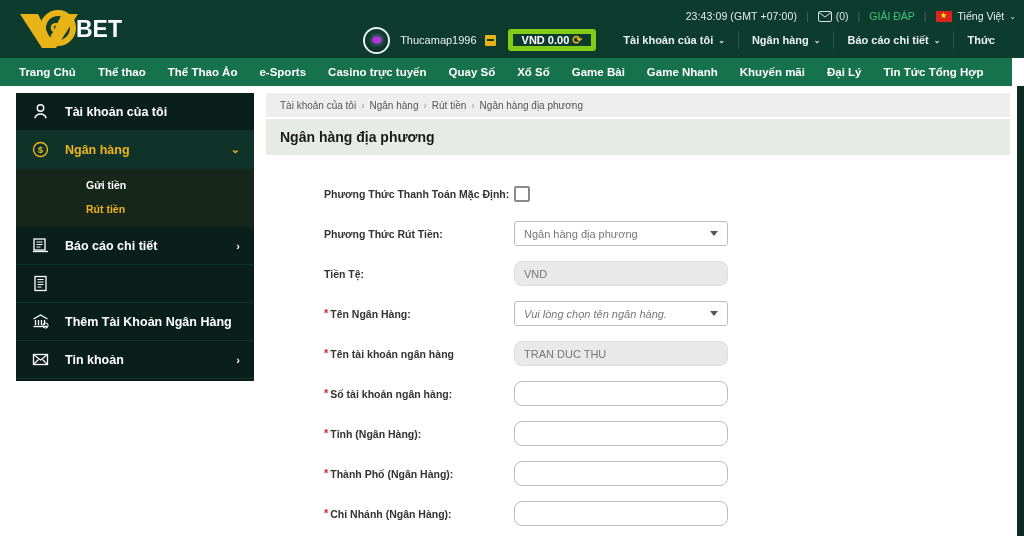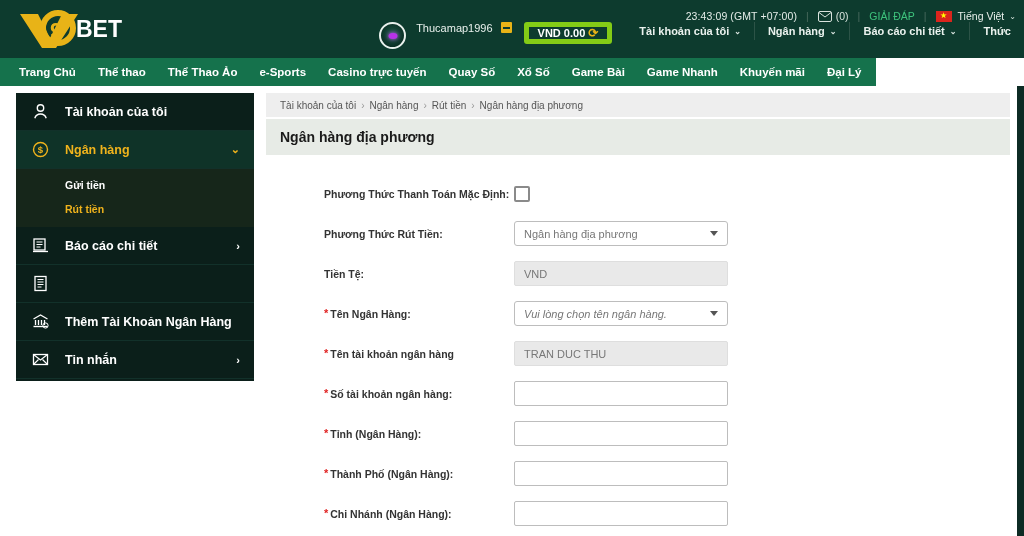--- a/index.html
+++ b/index.html
@@ -34,22 +34,22 @@
     position: relative; vertical-align: middle; margin-right: 6px;
   }
   .flag::after {
     content: "★"; position: absolute; left: 50%; top: 50%;
     transform: translate(-50%,-50%); color: #ffff00; font-size: 8px; line-height: 1;
   }
   .lang { display: inline-flex; align-items: center; color: #e8efeb; }
   .caret { margin-left: 5px; font-size: 8px; color: #cfe0d8; }
 
   .userrow {
-    position: absolute; right: 0; top: 22px; height: 36px;
-    display: flex; align-items: flex-start; font-size: 11px; color: #e9f1ed;
+    position: absolute; right: 16px; top: 22px; height: 36px;
+    display: flex; align-items: center; font-size: 11px; color: #e9f1ed;
   }
   .avatar {
     width: 27px; height: 27px; border-radius: 50%;
     background: radial-gradient(circle at 50% 45%, #1d5c48 0%, #0b2f25 70%);
     border: 2px solid #e9f1ed; position: relative; margin-right: 10px;
   }
   .avatar::after {
     content: ""; position: absolute; left: 50%; top: 50%;
     transform: translate(-50%,-50%);
     width: 9px; height: 6px; border-radius: 50%; background: #b832e8;
@@ -73,21 +73,21 @@
   .hmenu { display: flex; align-items: center; }
   .hmenu .hitem {
     font-size: 11px; color: #eaf2ee; font-weight: bold; padding: 0 13px;
     display: flex; align-items: center; white-space: nowrap;
   }
   .hmenu .hitem .caret { color: #dfeae5; }
   .vline { width: 1px; height: 18px; background: #2c5347; }
 
   
   .nav {
-    position: absolute; top: 58px; left: 0; width: 876px; height: 28px;
+    position: absolute; top: 58px; left: 0; width: 1012px; height: 28px;
     background: #15724c; display: flex; align-items: center;
     padding-left: 8px;
   }
   .nav a {
     color: #ffffff; font-size: 11.5px; font-weight: bold; text-decoration: none;
     padding: 0 11px; white-space: nowrap; line-height: 28px;
   }
 
   
   .sidebar {
@@ -104,21 +104,21 @@
   .sitem .sico {
     width: 26px; display: flex; align-items: center; justify-content: flex-start;
     flex: 0 0 26px;
   }
   .sitem .sico svg { display: block; }
   .sitem .slabel { flex: 1; padding-left: 7px; }
   .sitem .schev { font-size: 11px; font-weight: bold; color: #ffffff; }
   .sitem.active .schev { color: #f0b31c; }
   .submenu { background: #16261a; padding: 4px 0 6px 0; }
   .subitem {
-    height: 24px; display: flex; align-items: center; padding-left: 49px;
+    height: 24px; display: flex; align-items: center; padding-left: 70px;
     font-size: 10.5px; color: #ffffff; font-weight: bold;
   }
   .subitem.active { color: #f0b31c; }
 
   
   .content { position: absolute; left: 266px; top: 93px; width: 744px; }
   .breadcrumb {
     height: 24px; background: #eeeeee; display: flex; align-items: center;
     padding-left: 14px; font-size: 10px; color: #555555;
   }
@@ -132,21 +132,21 @@
   .form { margin-top: 24px; padding-left: 58px; }
   .frow { display: flex; align-items: center; height: 29px; margin-bottom: 0; }
   .frow.gap1 { margin-bottom: 11px; }
   .flabel {
     width: 190px; font-size: 10.5px; color: #333333; font-weight: bold;
     display: flex; align-items: flex-start;
   }
   .req { color: #e02020; margin-right: 2px; font-size: 11px; line-height: 1; }
   .fctl { width: 214px; }
   .inp {
-    width: 214px; height: 25px; border: 1px solid #bdbdbd; border-radius: 2px;
+    width: 214px; height: 25px; border: 1px solid #bdbdbd; border-radius: 8px;
     background: #ffffff; font-size: 11px; color: #666666;
     padding: 0 9px; font-family: "Liberation Sans", sans-serif;
     display: flex; align-items: center;
   }
   .inp.disabled { background: #e9e9e9; border-color: #dedede; color: #777777; }
   .sel {
     width: 214px; height: 25px; border: 1px solid #bdbdbd; border-radius: 3px;
     background: #ffffff; font-size: 11px; color: #777777;
     padding: 0 9px; display: flex; align-items: center; justify-content: space-between;
   }
@@ -306,21 +306,21 @@
         <span class="slabel">Thêm Tài Khoản Ngân Hàng</span>
       </div>
       <div class="sitem">
         <span class="sico">
           <svg width="17" height="17" viewBox="0 0 17 17">
             <rect x="1.5" y="3.5" width="14" height="10" fill="none" stroke="#ffffff" stroke-width="1.3"></rect>
             <path d="M1.5 3.5 L8.5 9 L15.5 3.5" fill="none" stroke="#ffffff" stroke-width="1.2"></path>
             <path d="M1.5 13.5 L6.5 8.5 M15.5 13.5 L10.5 8.5" stroke="#ffffff" stroke-width="1.2"></path>
           </svg>
         </span>
-        <span class="slabel">Tin nhắn</span>
+        <span class="slabel">Tin khoản</span>
         <span class="schev">›</span>
       </div>
     </div>
 
   <div class="content">
 
     <div class="breadcrumb" id="breadcrumb">
         <span>Tài khoản của tôi</span>
         <span class="bsep">›</span>
         <span>Ngân hàng</span>

